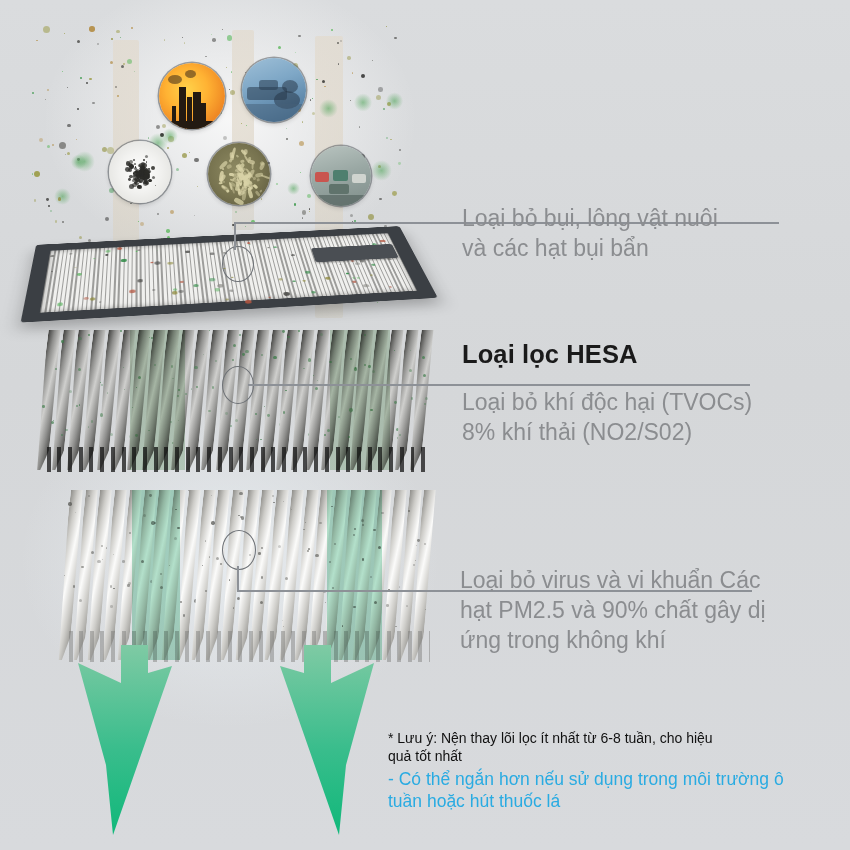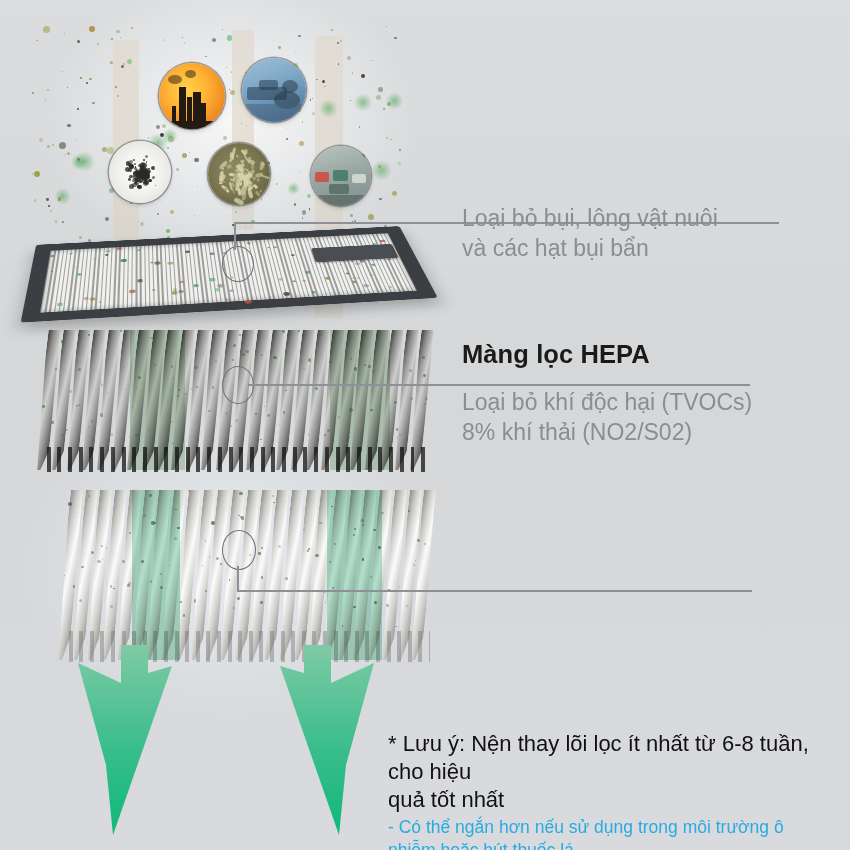--- a/index.html
+++ b/index.html
@@ -80,21 +80,21 @@
   .arrow-svg{position:absolute;}
 
   
   .label-block{position:absolute;}
   .label-title{font-size:25.5px;font-weight:bold;color:#1a1a1a;
     letter-spacing:.1px;line-height:1.1;white-space:nowrap;}
   .label-body{font-size:23px;color:#8b8d90;line-height:1.3;margin-top:6px;
     white-space:pre-line;}
 
   .footnote{position:absolute;left:388px;top:730px;width:450px;}
-  .fn-black{font-size:22px;color:#111;line-height:1.28;white-space:pre-line;
+  .fn-black{font-size:14px;color:#111;line-height:1.28;white-space:pre-line;
     font-weight:500;}
   .fn-blue{font-size:17.5px;color:#29abe2;line-height:1.28;white-space:pre-line;
     margin-top:2px;}
 </style>
 </head>
 <body>
 
 <div id="stage">
 
   <div class="bg-wash"></div>
@@ -1036,28 +1036,31 @@
   <div class="callout-circle" style="left:222px;top:530px;width:32px;height:38px;"></div>
   <div class="lead lead-v" style="left:237px;top:566px;height:26px;"></div>
   <div class="lead lead-h" style="left:237px;top:590px;width:515px;"></div>
 
   <div class="label-block" style="left:462px;top:186px;width:370px;">
     <div class="label-body" style="margin-top:18px;">Loại bỏ bụi, lông vật nuôi
 và các hạt bụi bẩn</div>
   </div>
 
   <div class="label-block" style="left:462px;top:340px;width:380px;">
-    <div class="label-title">Màng lọc HEPA</div>
+    <div class="label-title">Loại lọc HESA</div>
     <div class="label-body" style="margin-top:20px;">Loại bỏ khí độc hại (TVOCs)
 8% khí thải (NO2/S02)</div>
   </div>
 
   <div class="label-block" style="left:460px;top:546px;width:390px;">
+    <div class="label-body" style="margin-top:20px;">Loại bỏ virus và vi khuẩn Các
+hạt PM2.5 và 90% chất gây dị
+ứng trong không khí</div>
   </div>
 
   <div class="footnote">
     <div class="fn-black">* Lưu ý: Nện thay lõi lọc ít nhất từ 6-8 tuần, cho hiệu
 quả tốt nhất</div>
     <div class="fn-blue">- Có thể ngắn hơn nếu sử dụng trong môi trường ô
-nhiễm hoặc hút thuốc lá</div>
+tuần hoặc hút thuốc lá</div>
   </div>
 
 </div>
 
 </body></html>

